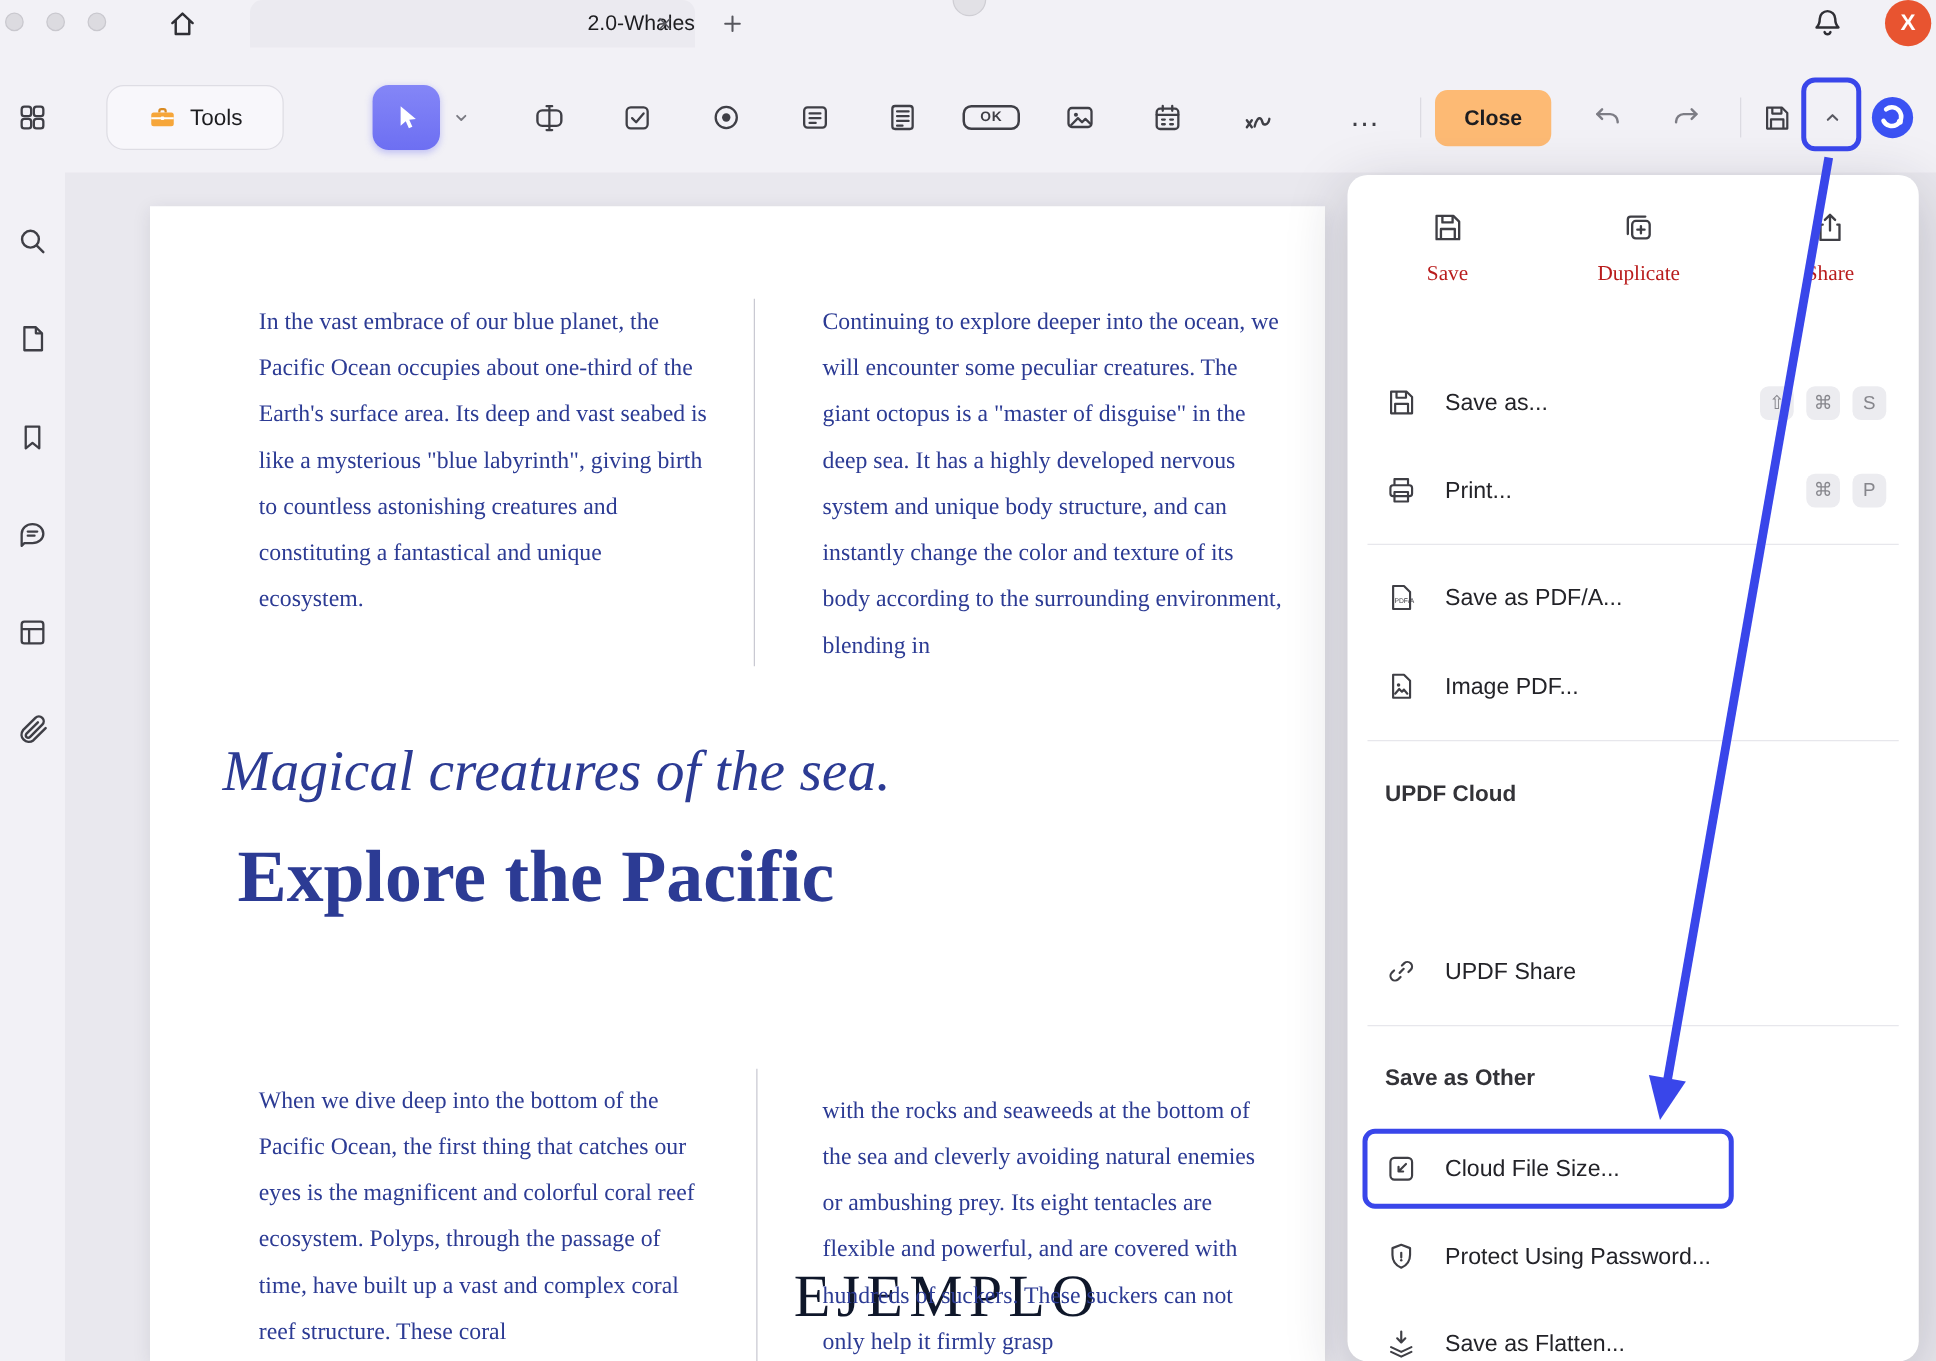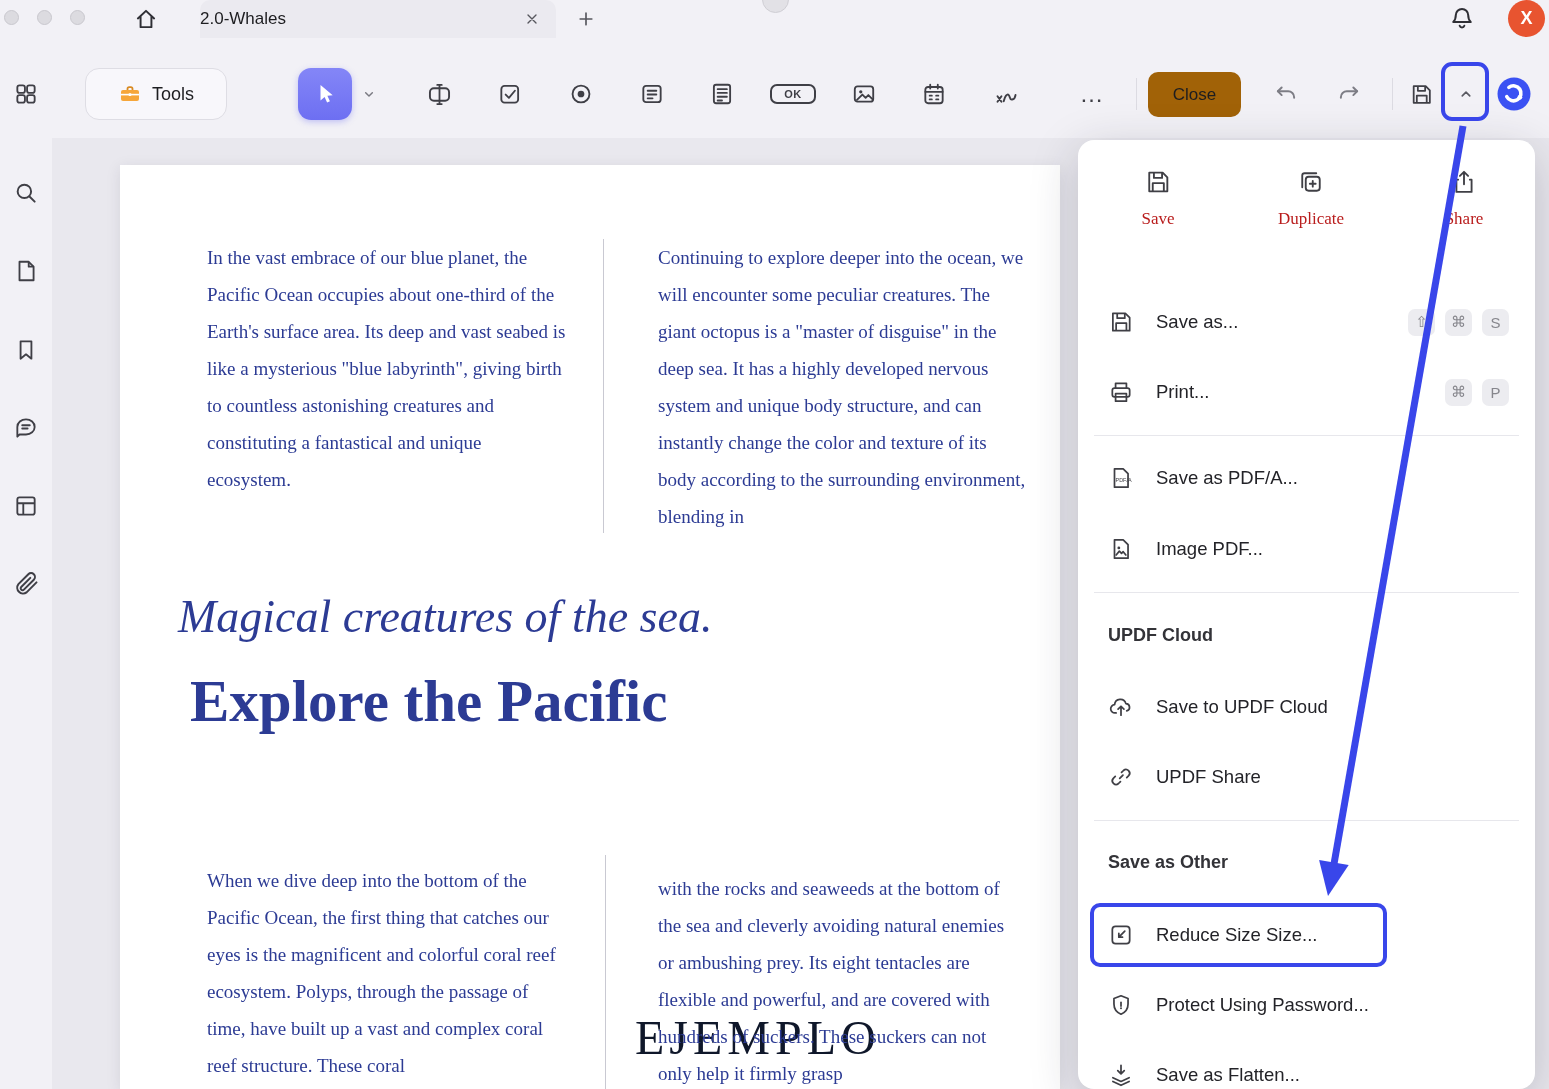--- a/index.html
+++ b/index.html
@@ -6,35 +6,35 @@
   html,body { width:1549px; height:1089px; }
   body { font-family:"Liberation Sans", sans-serif; background:#f2f1f6; }
   .app { position:relative; width:1549px; height:1089px; overflow:hidden; background:#f2f1f6; }
 
   
   .titlebar { position:absolute; left:0; top:0; right:0; height:38px; z-index:10; }
   .traffic { position:absolute; left:4px; top:10px; display:flex; gap:18px; }
   .light { width:15px; height:15px; border-radius:50%; background:#dcdbe0; border:1px solid #c9c8ce; }
   .iconbtn { background:none; border:none; color:#2f2f35; display:flex; align-items:center; justify-content:center; cursor:default; }
   .home-btn { position:absolute; left:130px; top:3px; width:32px; height:32px; }
-  .tab { position:absolute; left:200px; top:0; width:356px; height:38px; background:#ebeaf0; border-radius:10px 10px 0 0; display:flex; align-items:center; justify-content:flex-start; }
+  .tab { position:absolute; left:200px; top:0; width:356px; height:38px; background:#ebeaf0; border-radius:10px 10px 0 0; display:flex; align-items:center; justify-content:flex-end; }
   .tab-title { font-size:17px; color:#1d1d20; font-weight:500; }
   .tab-close { position:absolute; right:12px; top:7px; width:24px; height:24px; color:#57575e; }
   .newtab { position:absolute; left:571px; top:4px; width:30px; height:30px; color:#57575e; }
   .notch { position:absolute; left:762px; top:-14px; width:27px; height:27px; border-radius:50%; background:#e2e1e6; border:1px solid #cfced4; }
   .bell-btn { position:absolute; left:1445px; top:1px; width:34px; height:34px; }
   .avatar { position:absolute; left:1508px; top:0; width:37px; height:37px; border-radius:50%; background:#e85430; color:#fff; font-weight:700; font-size:18px; display:flex; align-items:center; justify-content:center; }
 
   
   .toolbar { position:absolute; left:0; top:38px; right:0; height:100px; z-index:10; }
   .tbtn { position:absolute; top:56px; transform:translate(-50%,-50%); width:44px; height:44px; display:flex; align-items:center; justify-content:center; background:none; border:none; color:#3f3f46; border-radius:10px; }
   .tools-btn { position:absolute; left:85px; top:30px; width:142px; height:52px; border-radius:14px; background:#f8f7fb; border:1px solid #dedde4; display:flex; align-items:center; justify-content:center; gap:10px; font-size:18px; font-weight:500; color:#1d1d20; }
   .pointer-btn { position:absolute; left:298px; top:30px; width:54px; height:52px; border-radius:13px; border:none; background:linear-gradient(180deg,#8486f7,#6d6ff2); display:flex; align-items:center; justify-content:center; box-shadow:0 2px 6px rgba(98,100,242,.35); }
   .sep { position:absolute; top:40px; width:1px; height:32px; background:#dcdbe2; }
-  .close-btn { position:absolute; left:1148px; top:34px; width:93px; height:45px; border:none; border-radius:10px; background:#a16207; font-size:17px; color:#1d1d20; display:flex; align-items:center; justify-content:center; font-family:"Liberation Sans",sans-serif; }
+  .close-btn { position:absolute; left:1148px; top:34px; width:93px; height:45px; border:none; border-radius:10px; background:#fdba74; font-size:17px; color:#1d1d20; display:flex; align-items:center; justify-content:center; font-family:"Liberation Sans",sans-serif;font-weight:bold; }
   .ok-stamp { border:2px solid currentColor; border-radius:7px; font-size:11px; font-weight:700; padding:2px 12px; letter-spacing:.5px; }
   .more-txt { font-size:24px; letter-spacing:1px; color:#3f3f46; line-height:10px; }
   .logo-badge { position:absolute; left:1514px; top:56px; transform:translate(-50%,-50%); width:36px; height:36px; }
 
   
   .sidebar { position:absolute; left:0; top:138px; width:52px; bottom:0; z-index:5; }
   .sbtn { position:absolute; left:26px; transform:translate(-50%,-50%); width:40px; height:40px; display:flex; align-items:center; justify-content:center; background:none; border:none; color:#3f3f46; }
 
   
   .canvas { position:absolute; left:52px; top:138px; right:0; bottom:0; background:#e9e8ee; z-index:1; }
@@ -348,46 +348,39 @@
           <path d="M6 3.5 H14 L18.5 8 V20.5 H6 Z"></path>
           <circle cx="10" cy="11" r="1.3" fill="currentColor" stroke="none"></circle>
           <path d="M7.5 17.5 L10.5 14 L12.5 16 L14 14.5 L16.5 17.5"></path>
         </svg>
       <span class="mi-label">Image PDF...</span>
     </button>
 
     <div class="mdiv" style="top:452px"></div>
     <div class="mhead" style="top:485px">UPDF Cloud</div>
 
-    <button class="mi" style="top:532px">
-      <svg class="ic" width="26" height="26" viewBox="0 0 24 24" fill="none" stroke="currentColor" stroke-width="1.6" stroke-linecap="round" stroke-linejoin="round">
-          <path d="M7.5 17.5 H6.5 a3.8 3.8 0 0 1 -0.4 -7.6 a5.3 5.3 0 0 1 10.4 -1 a3.4 3.4 0 0 1 0.8 6.7"></path>
-          <path d="M12 11.5 V19.5 M9.3 14 L12 11.3 L14.7 14"></path>
-        </svg>
-      <span class="mi-label">Save to UPDF Cloud</span>
-    </button>
 
     <button class="mi" style="top:602px">
       <svg class="ic" width="26" height="26" viewBox="0 0 24 24" fill="none" stroke="currentColor" stroke-width="1.6" stroke-linecap="round" stroke-linejoin="round">
           <path d="M10.8 13.2 L13.8 10.2"></path>
           <path d="M12.5 7.8 l1.8 -1.8 a3.4 3.4 0 0 1 4.8 4.8 l-1.8 1.8"></path>
           <path d="M11.5 16.2 l-1.8 1.8 a3.4 3.4 0 0 1 -4.8 -4.8 l1.8 -1.8"></path>
         </svg>
       <span class="mi-label">UPDF Share</span>
     </button>
 
     <div class="mdiv" style="top:680px"></div>
     <div class="mhead" style="top:712px">Save as Other</div>
 
     <button class="mi" style="top:760px">
       <svg class="ic" width="26" height="26" viewBox="0 0 24 24" fill="none" stroke="currentColor" stroke-width="1.6" stroke-linecap="round" stroke-linejoin="round">
           <rect x="4" y="4" width="16" height="16" rx="3"></rect>
           <path d="M15.5 8.5 L10 14 M10 14 v-3.4 M10 14 h3.4"></path>
         </svg>
-      <span class="mi-label">Reduce Size Size...</span>
+      <span class="mi-label">Cloud File Size...</span>
     </button>
 
     <button class="mi" style="top:830px">
       <svg class="ic" width="26" height="26" viewBox="0 0 24 24" fill="none" stroke="currentColor" stroke-width="1.6" stroke-linecap="round" stroke-linejoin="round">
           <path d="M12 3.5 L18.5 6 V11 C18.5 15.8 15.8 18.8 12 20.5 C8.2 18.8 5.5 15.8 5.5 11 V6 Z"></path>
           <path d="M12 9.5 V13"></path>
           <circle cx="12" cy="15" r="0.9" fill="currentColor" stroke="none"></circle>
         </svg>
       <span class="mi-label">Protect Using Password...</span>
     </button>

